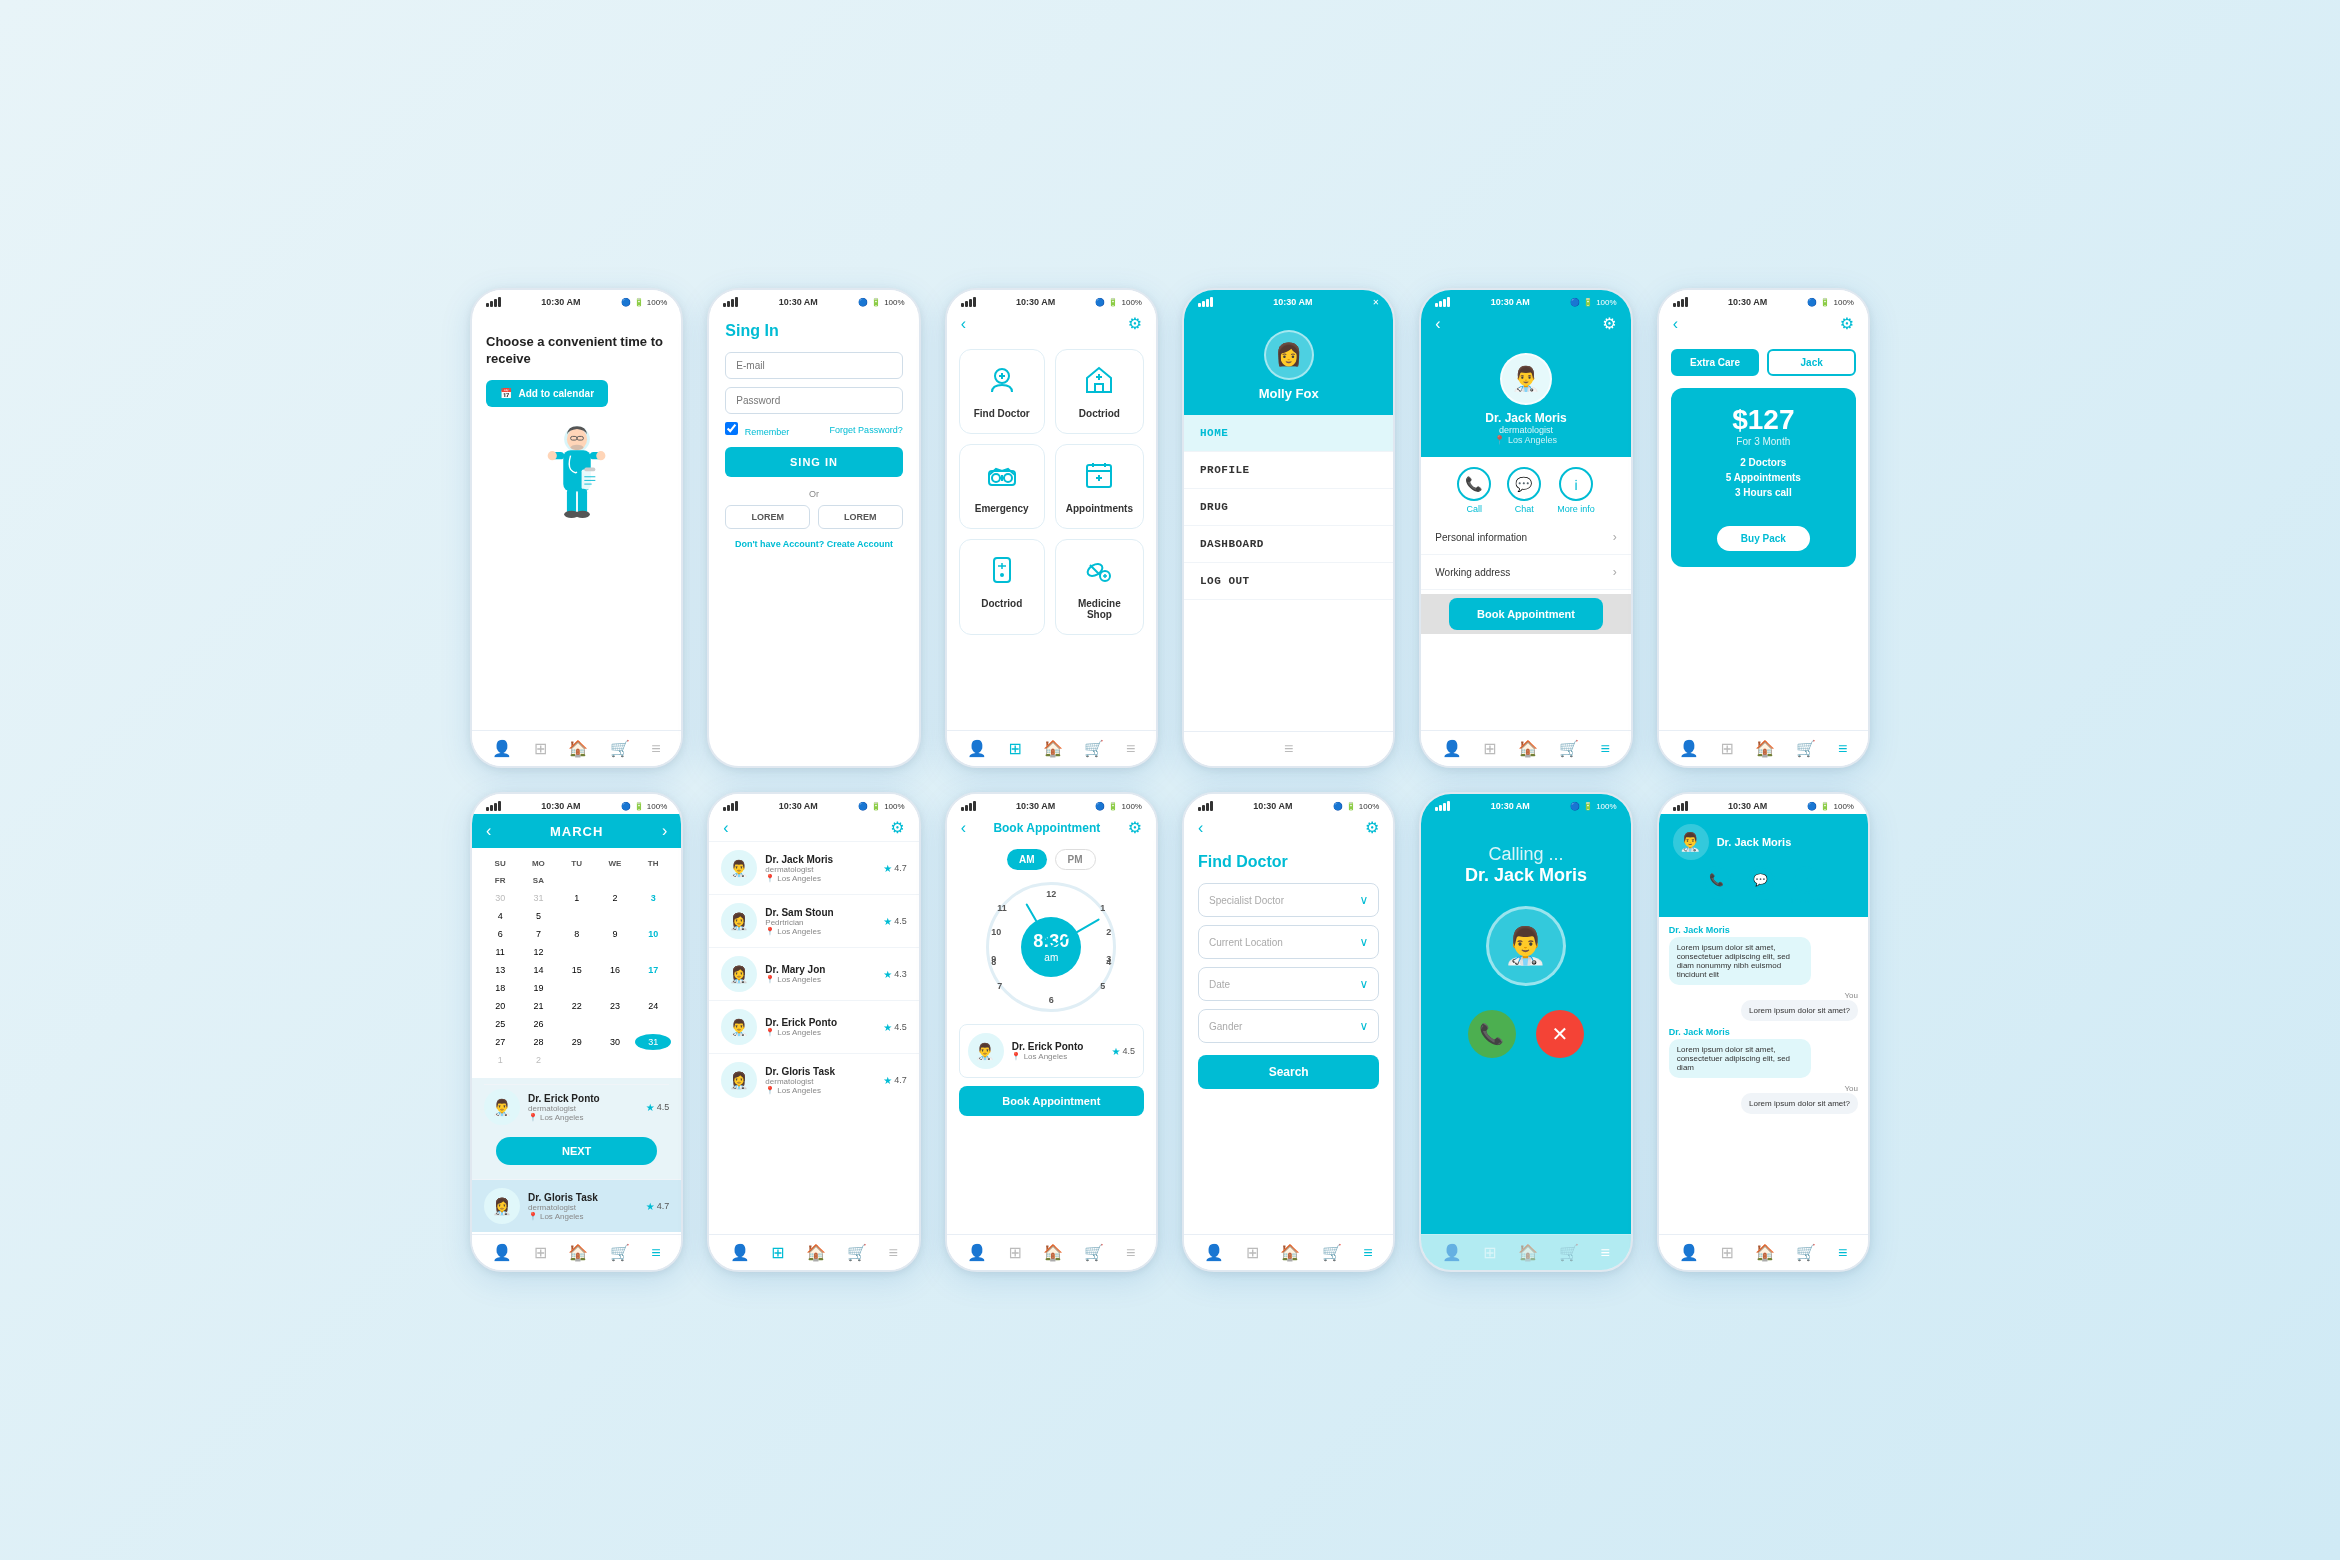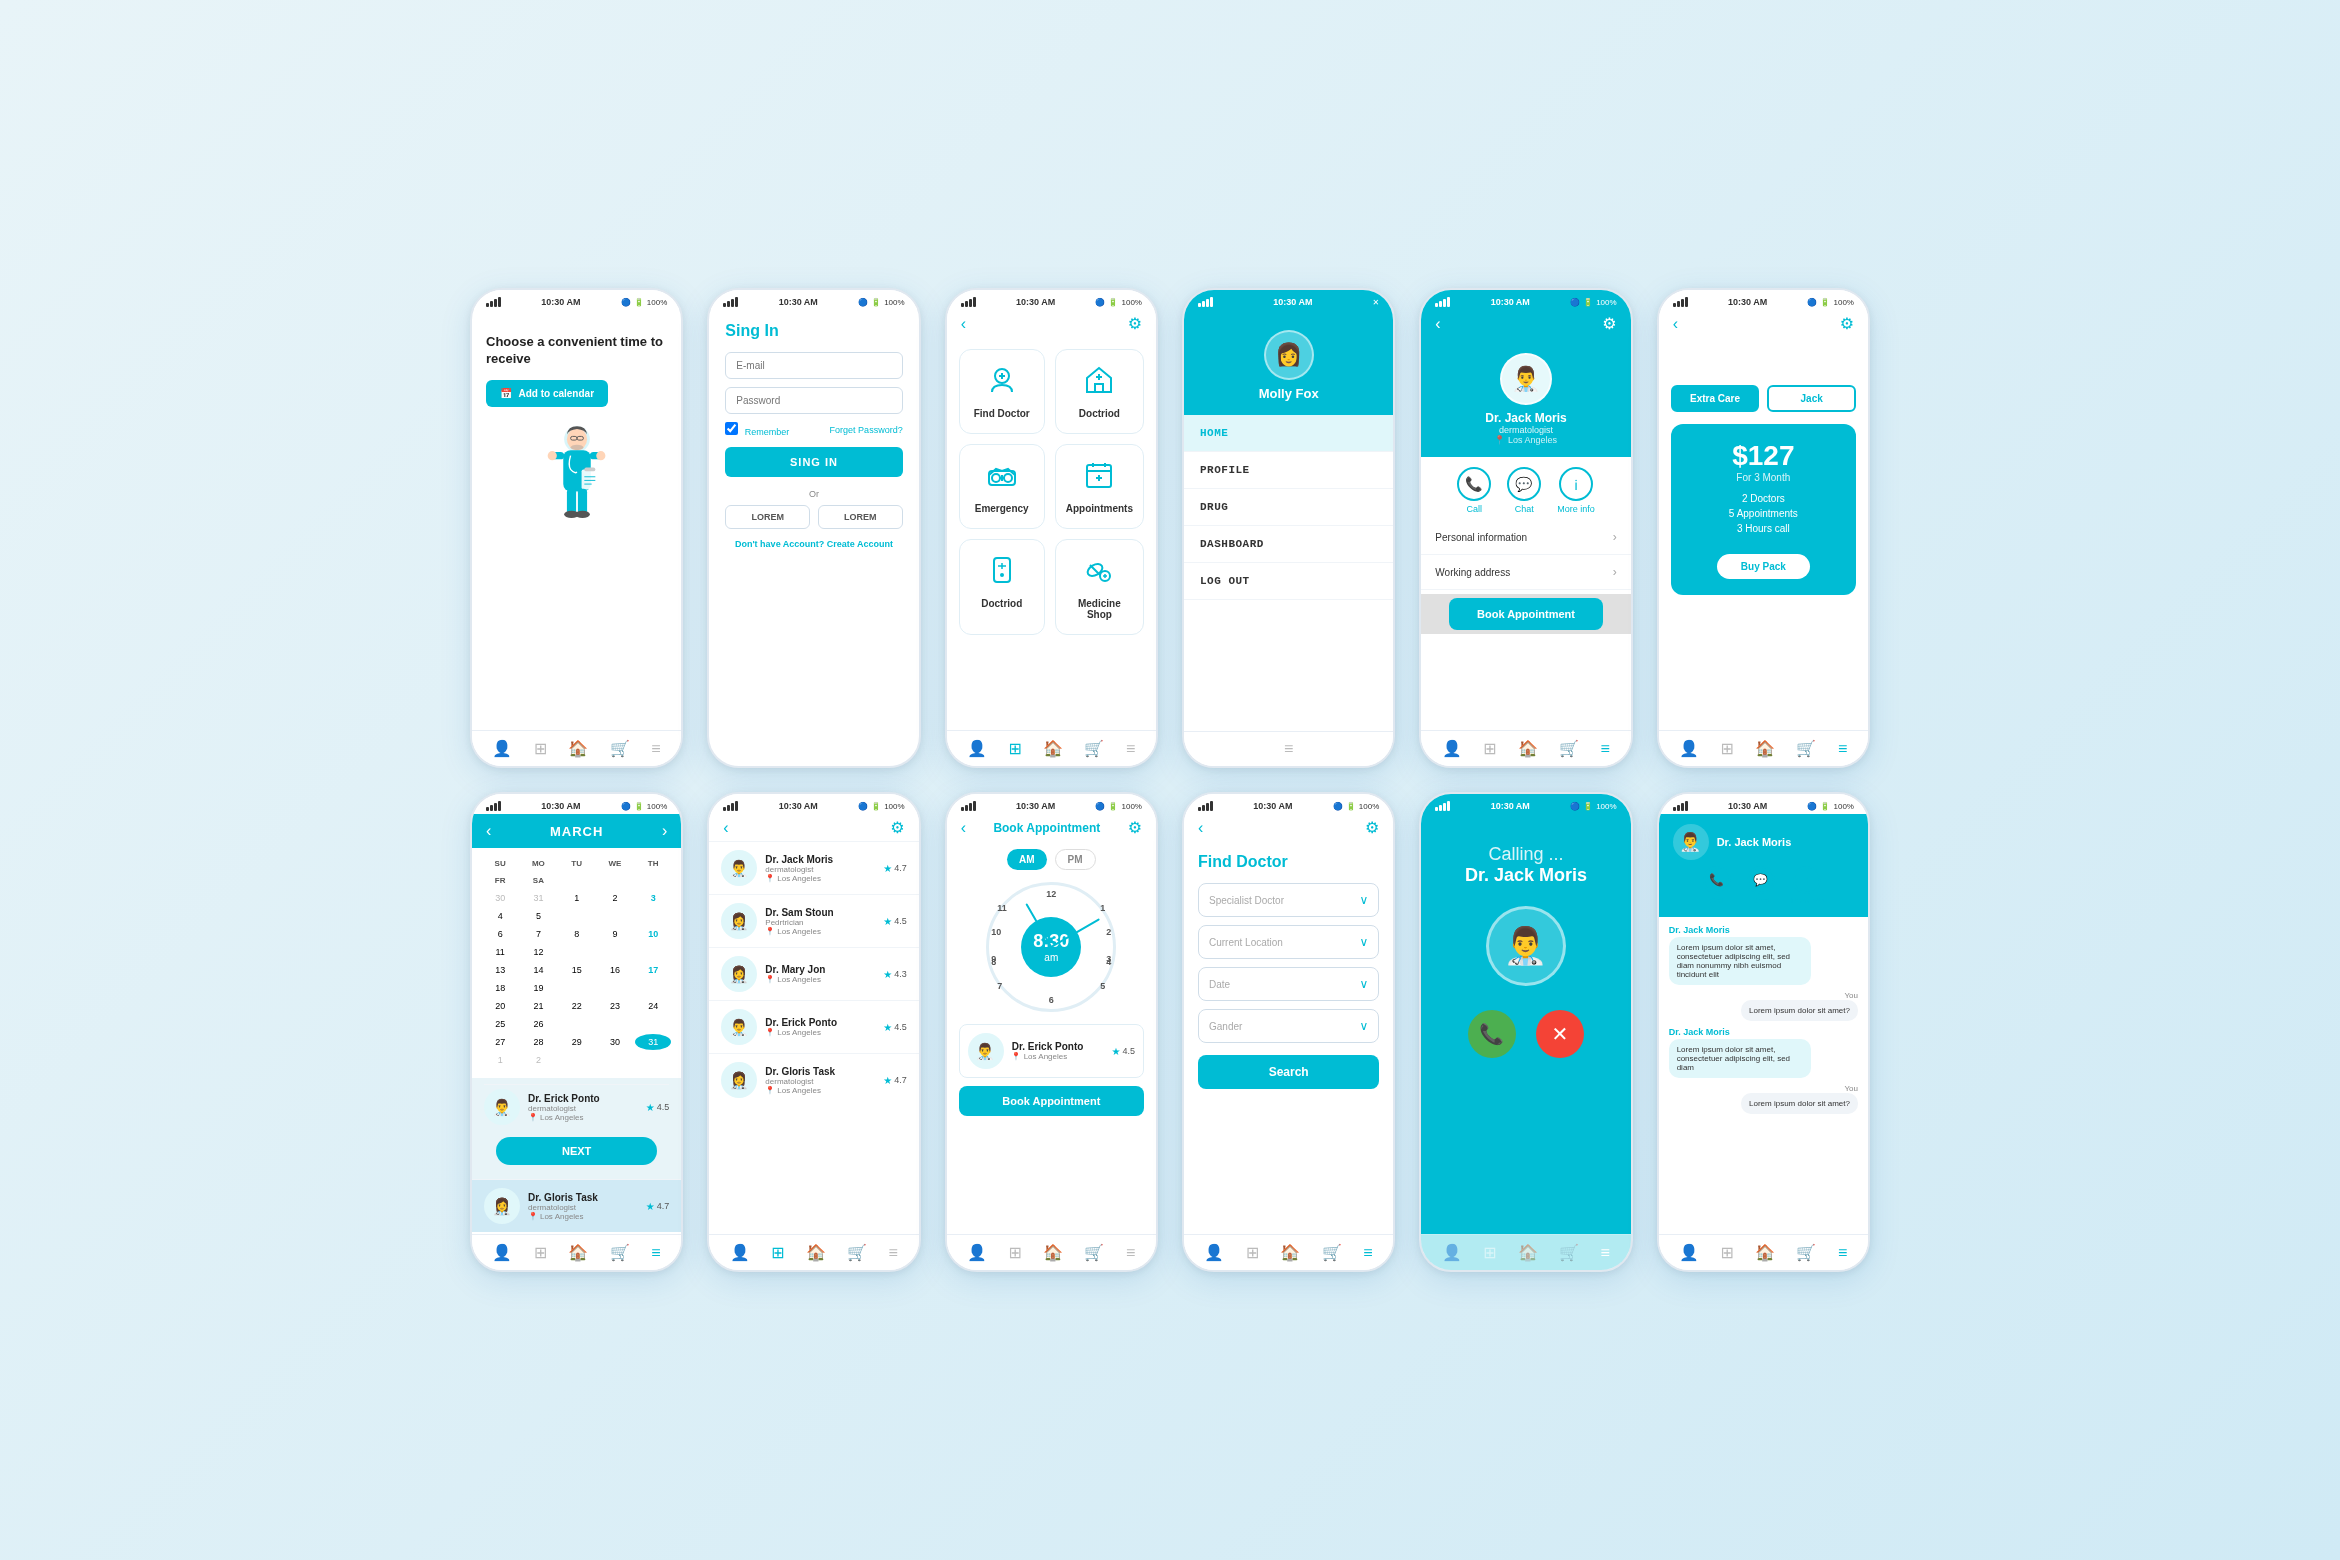--- a/index.html
+++ b/index.html
@@ -161,34 +161,34 @@
     }
     .info-row .chevron { color: #aaa; font-size: 12px; }
     .book-btn {
       margin: 10px 14px; background: #00bcd4; color: #fff;
       border: none; border-radius: 8px; padding: 10px;
       font-size: 11px; font-weight: 700; cursor: pointer; width: calc(100% - 28px);
     }
 
     
     .phone6-content { padding: 12px; flex: 1; }
-    .tab-btns { display: flex; gap: 8px; margin-bottom: 12px; margin-top: 36px; }
+    .tab-btns { display: flex; gap: 8px; margin-bottom: 12px; }
     .tab-btn {
       flex: 1; padding: 6px; border-radius: 6px; font-size: 10px;
       font-weight: 700; cursor: pointer; text-align: center;
     }
     .tab-btn.active { background: #00bcd4; color: #fff; border: 2px solid #00bcd4; }
     .tab-btn.inactive { background: #fff; color: #00bcd4; border: 2px solid #00bcd4; }
     .price-card {
       background: #00bcd4; color: #fff; border-radius: 12px;
       padding: 16px; text-align: center;
     }
     .price-amount { font-size: 28px; font-weight: 800; }
     .price-period { font-size: 10px; opacity: 0.85; margin-bottom: 10px; }
-    .price-features { list-style: none; margin-bottom: 20px; }
+    .price-features { list-style: none; margin-bottom: 28px; font-weight: bold; }
     .price-features li { font-size: 10px; margin-bottom: 4px; }
     .buy-btn {
       background: #fff; color: #00bcd4; border: none; border-radius: 20px;
       padding: 7px 24px; font-size: 10px; font-weight: 700; cursor: pointer;
     }
 
     
     .phone7-content { flex: 1; }
     .calendar-header {
       background: #00bcd4; color: #fff; padding: 8px 14px;

